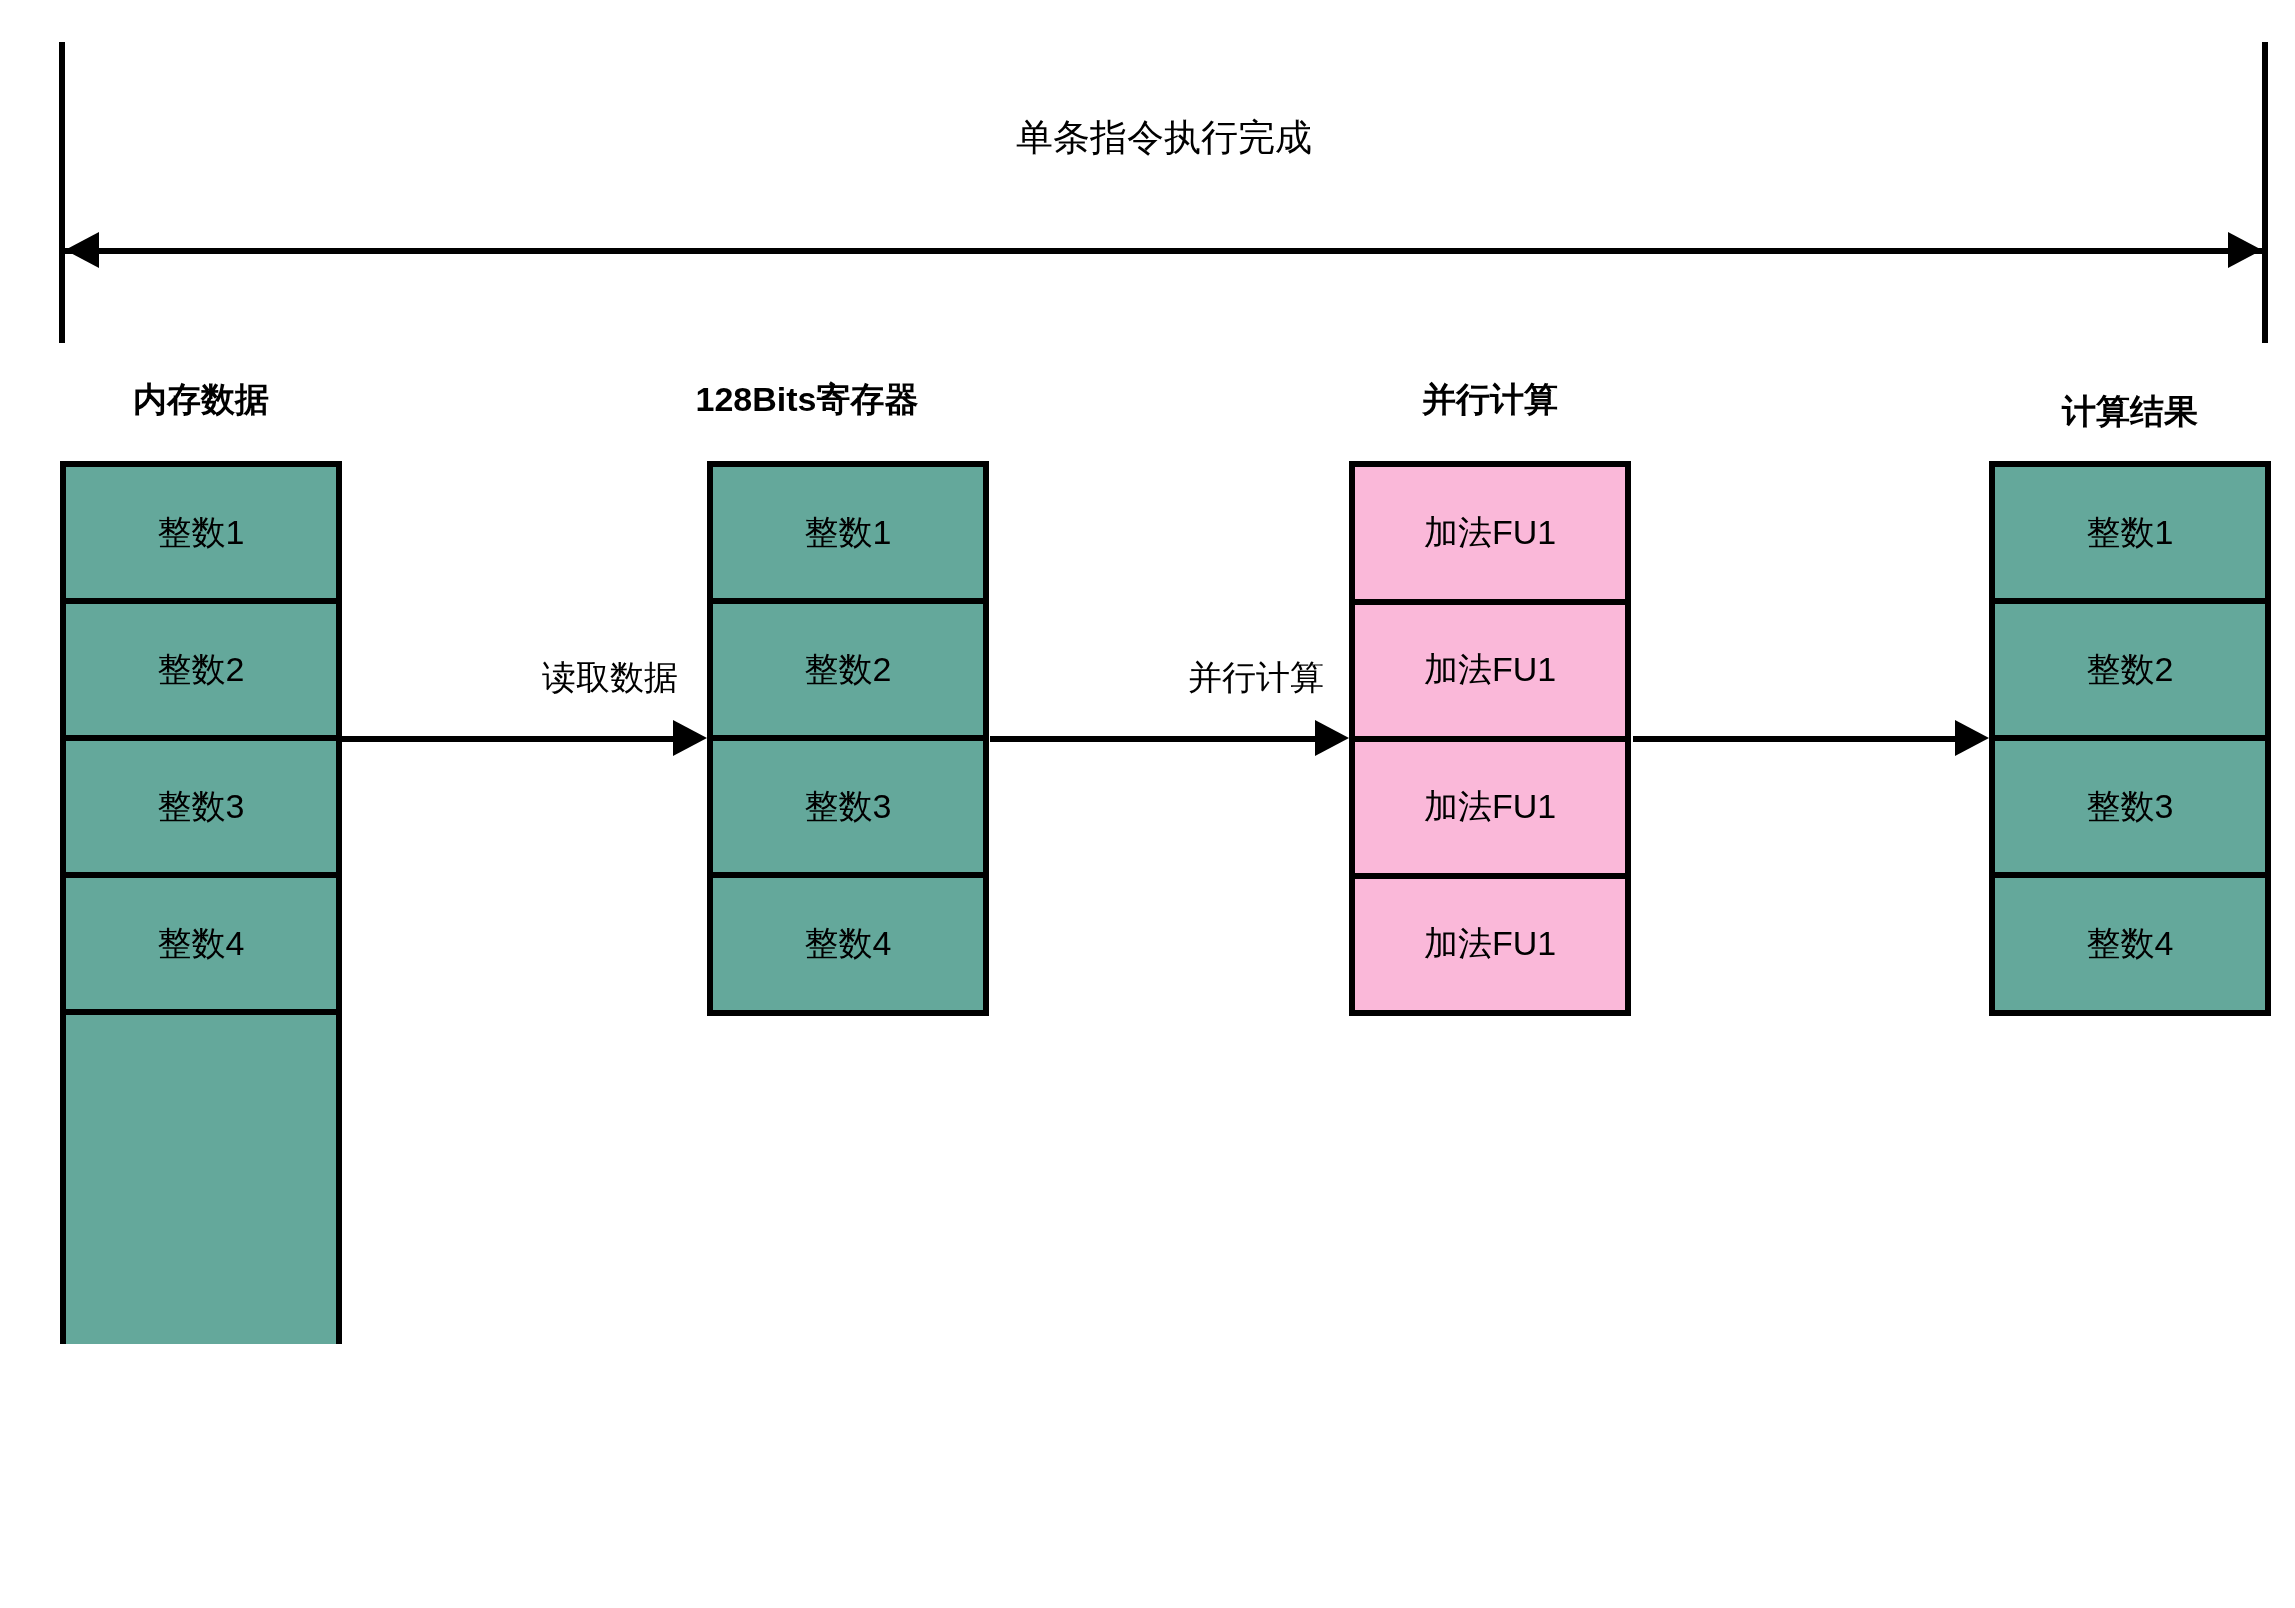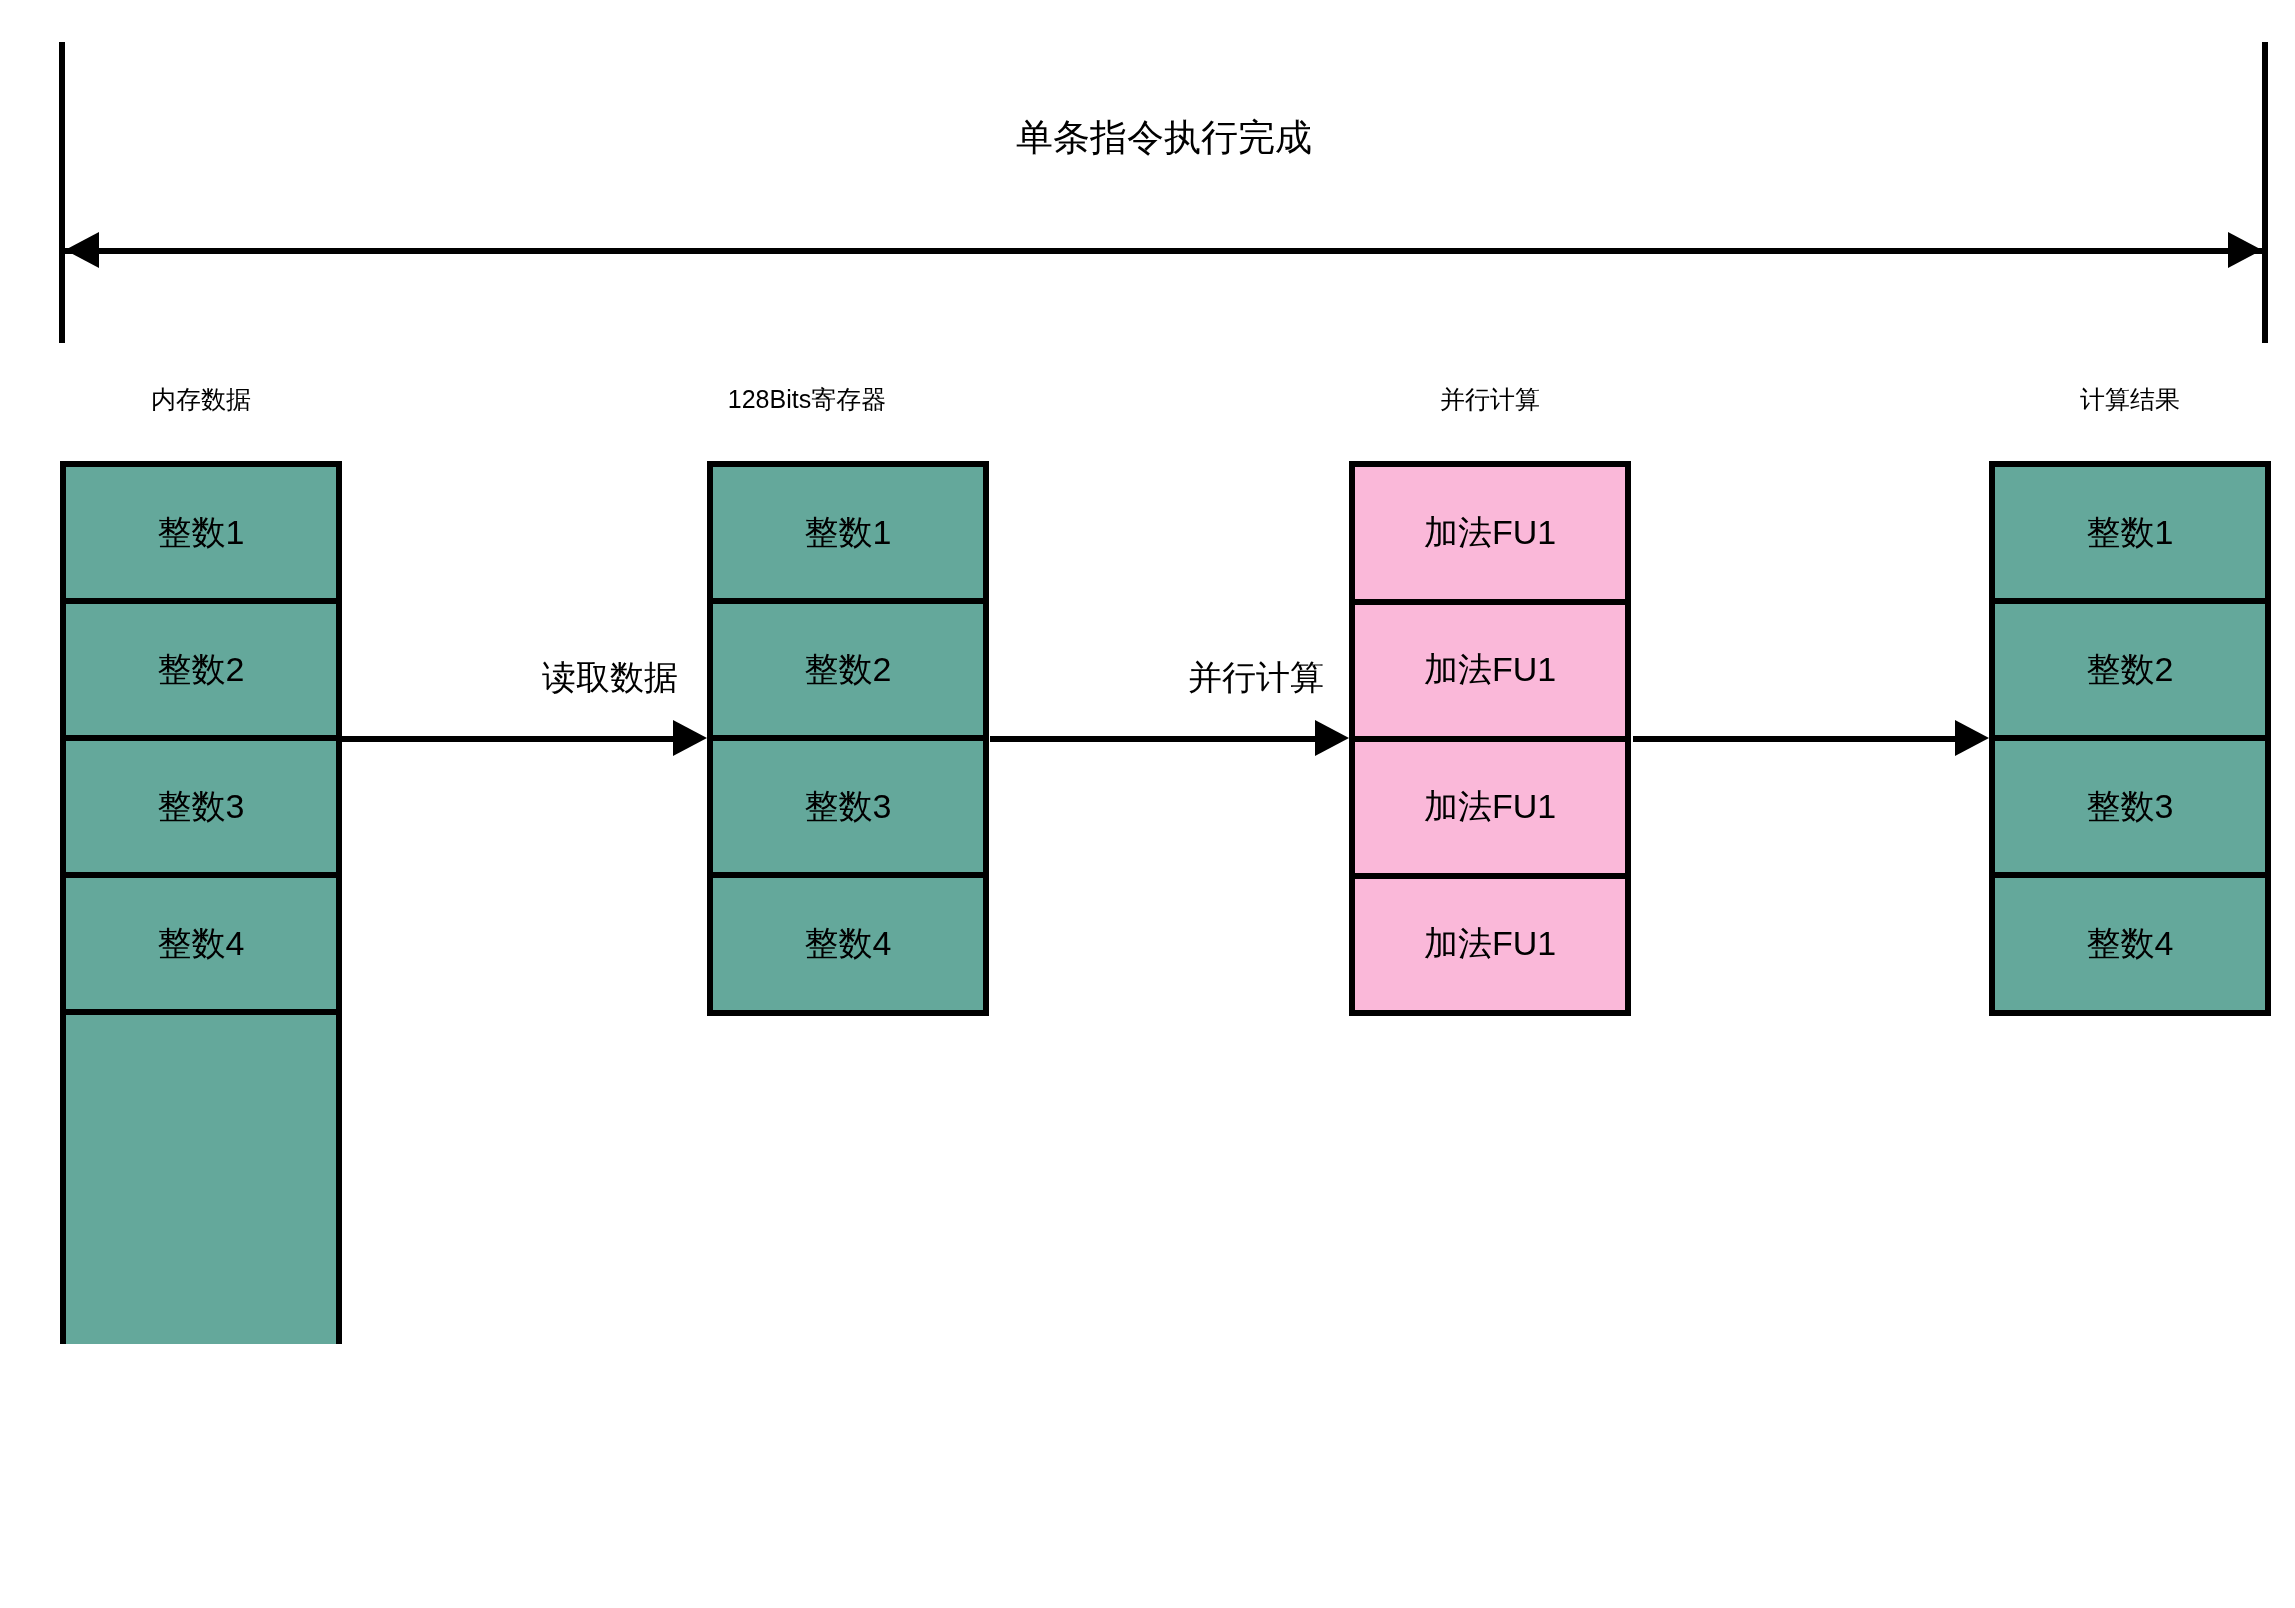--- a/index.html
+++ b/index.html
@@ -11,21 +11,21 @@
   .tick{position:absolute;width:6.2px;height:301px;top:42px;background:var(--line,#000);}
   .hline{position:absolute;height:6.2px;background:var(--line,#000);}
   .head{position:absolute;width:0;height:0;border-top:18.5px solid transparent;border-bottom:18.5px solid transparent;}
   .head-right{border-left:34px solid var(--line,#000);}
   .head-left{border-right:34px solid var(--line,#000);}
   .title{
     position:absolute;left:65px;width:2198px;top:116px;text-align:center;
     font-size:37px;line-height:43px;
   }
   
-  .col-header{position:absolute;top:379px;width:282px;text-align:center;font-size:25px;line-height:40px;}
+  .col-header{position:absolute;top:379px;width:282px;text-align:center;font-size:34px;line-height:40px;font-weight:bold;}
   
   .column{
     position:absolute;top:461px;width:282px;box-sizing:border-box;
     border:6.2px solid var(--line,#000);display:flex;flex-direction:column;
   }
   .column.green{background:var(--cell-green,#64A89B);}
   .column.pink{background:var(--cell-pink,#FAB8D9);}
   .cell{
     flex:0 0 131px;height:131px;display:flex;align-items:center;justify-content:center;
     font-size:34px;border-top:6.2px solid var(--line,#000);
@@ -33,21 +33,21 @@
   .cell:first-child{border-top:none;}
   .cell.tall{flex:1 1 auto;height:auto;}
   .four-cells{height:555px;}
   #col-memory{left:60px;height:1135px;}
   #col-register{left:707px;}
   #col-parallel{left:1349px;justify-content:center;}
   #col-result{left:1989px;}
   #hdr-memory{left:60px;}
   #hdr-register{left:666px;}
   #hdr-parallel{left:1349px;}
-  #hdr-result{left:1989px;}
+  #hdr-result{left:1989px;margin-top:12px;}
   
   .arrow-label{position:absolute;top:657px;width:308px;text-align:right;font-size:34px;line-height:40px;}
 </style>
 </head>
 <body>
 
 <div id="canvas">
 
   <div class="tick" style="left:59px"></div>
   <div class="tick" style="left:2262px"></div>

